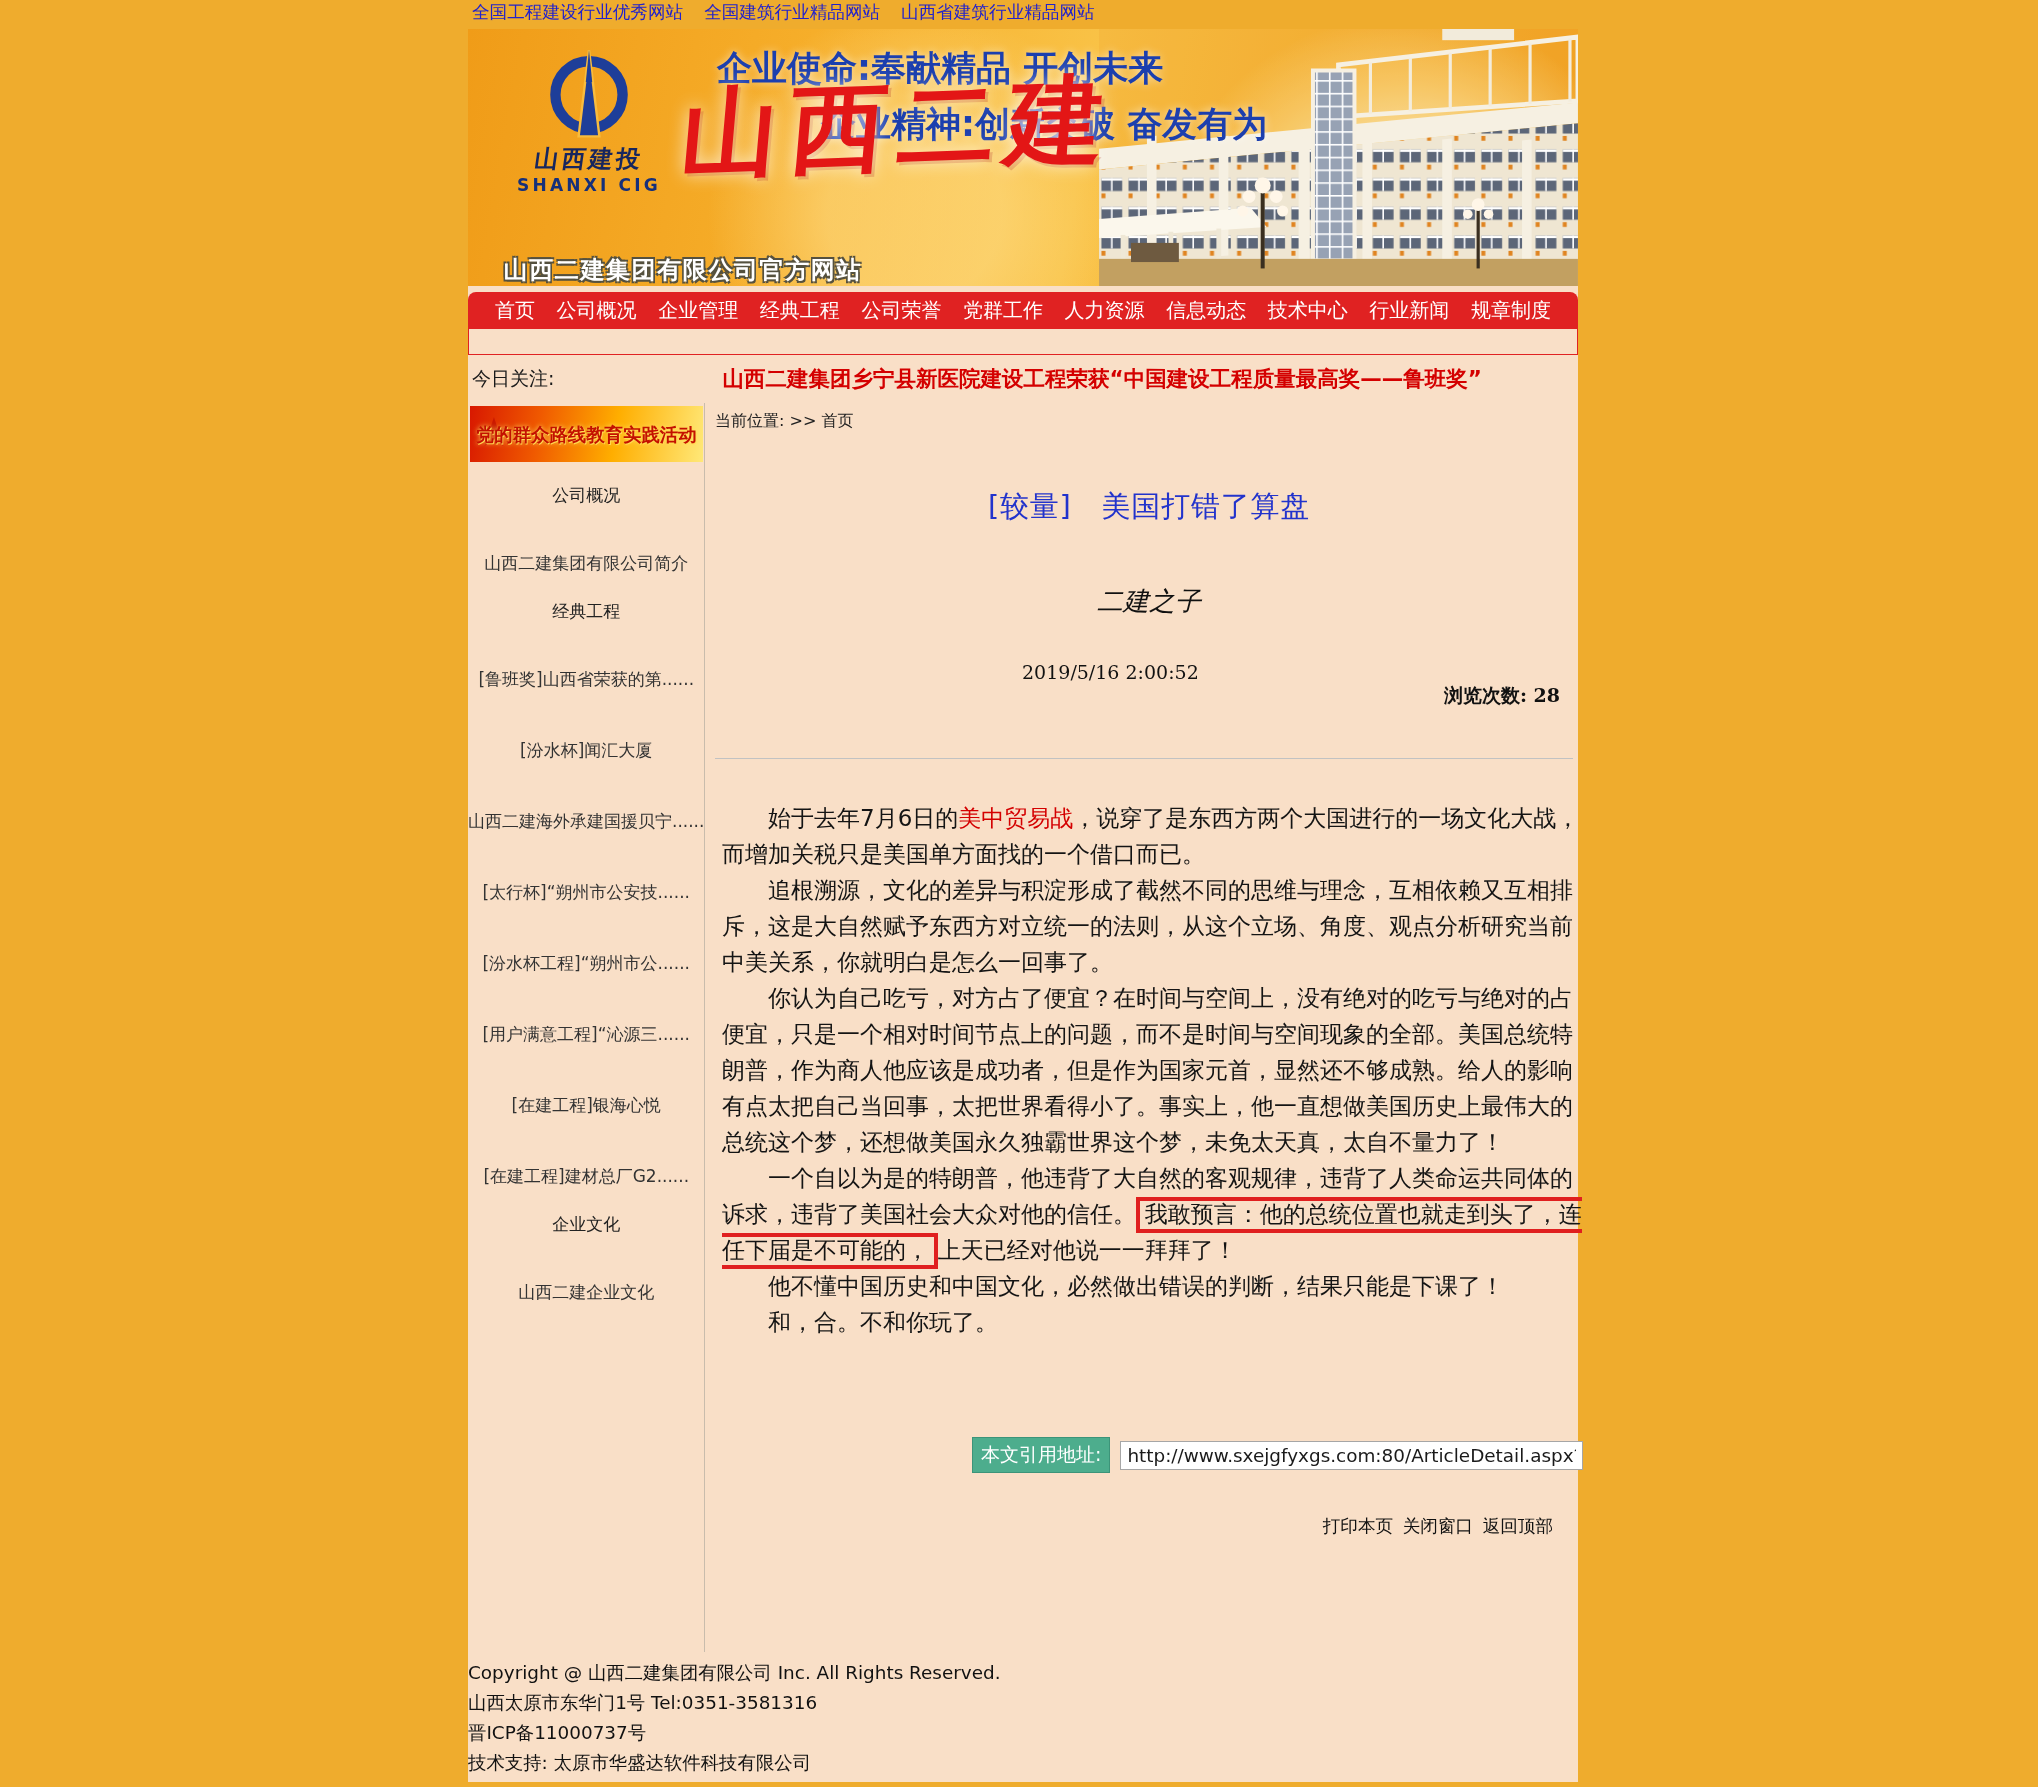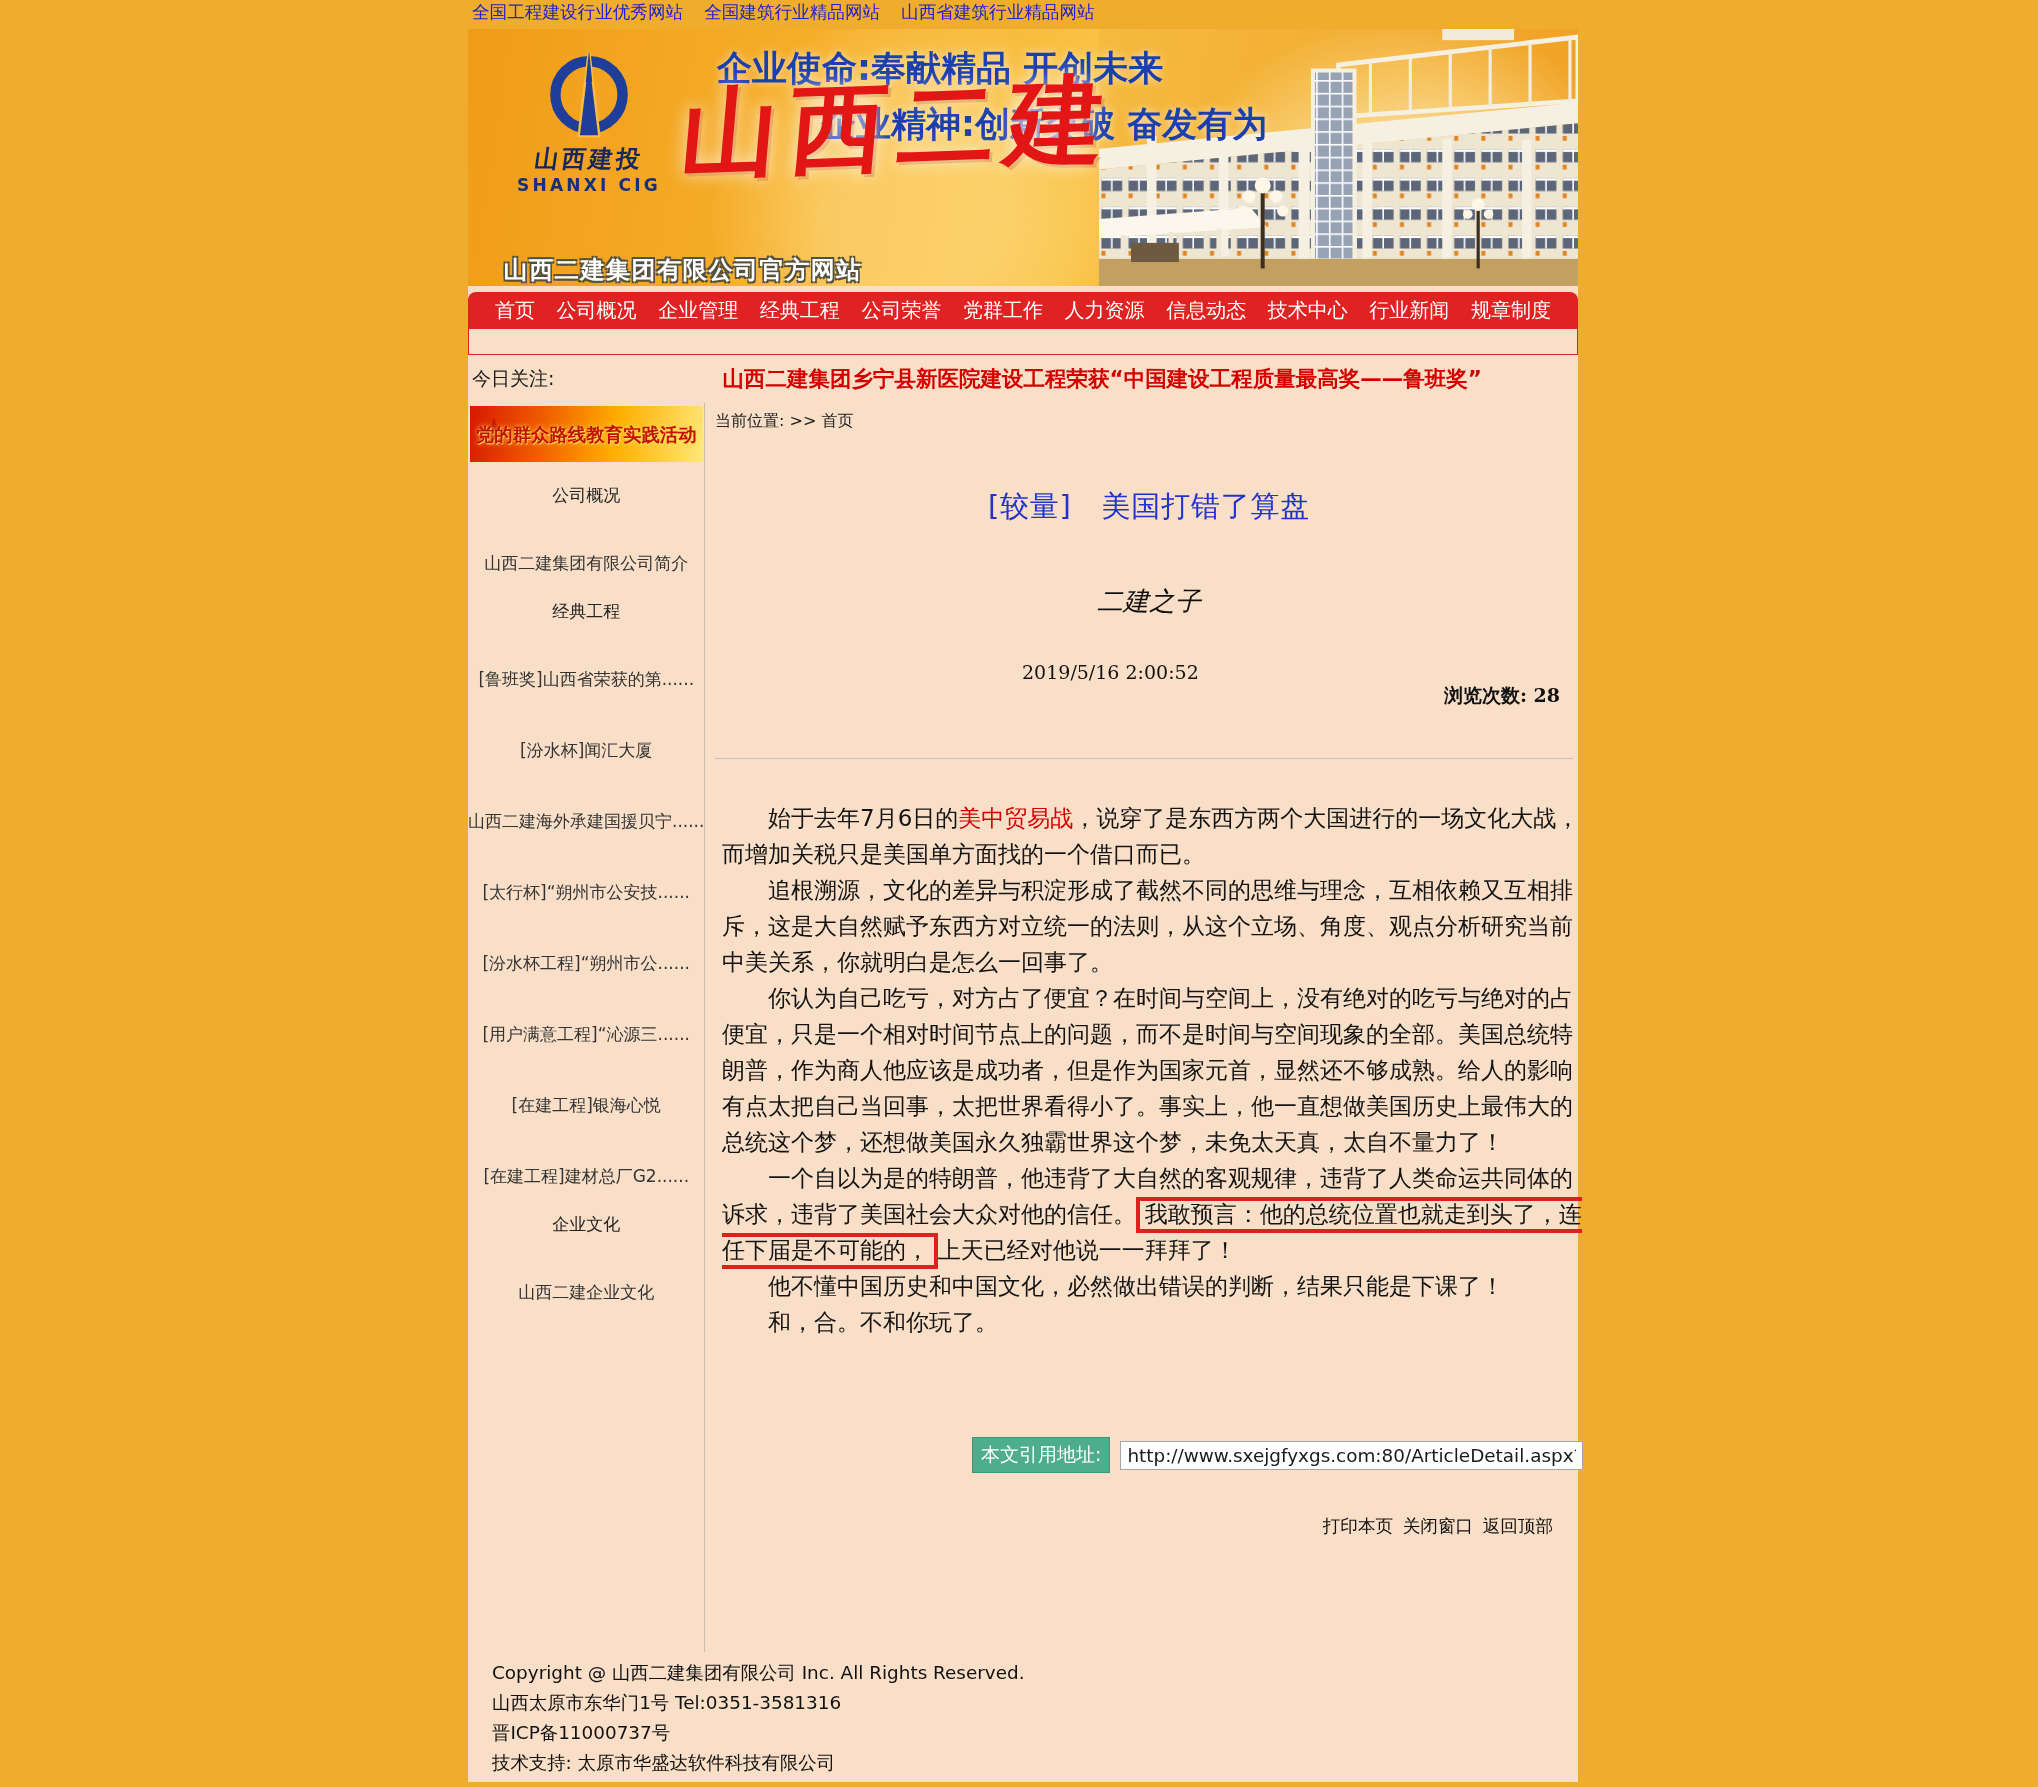--- a/index.html
+++ b/index.html
@@ -70,21 +70,21 @@
   .article p{text-indent:2em;margin-left:7px;}
   .seg-red{color:var(--ticker-red);}
   .seg-box{border:4px solid var(--box-red);padding:0 4.8px 1.6px 4.8px;}
   .cite-row{margin-top:77px;display:flex;align-items:center;margin-left:257px;}
   .cite-badge{background:var(--badge-green);border:0.8px solid #3C9479;color:#FFFFFF;font-size:19px;padding:4px 8px;white-space:nowrap;}
   .cite-input{margin-left:9.6px;width:463px;height:29px;border:0.8px solid #A6A6A6;background:#FFFFFF;font-size:18.4px;color:#1A1A1A;padding:0 6.4px;font-family:"DejaVu Sans",sans-serif;}
   .actions{margin-top:21px;text-align:right;padding-right:30px;font-size:17.6px;color:#111;}
   .action-link{margin-left:9.6px;cursor:pointer;}
 
   .footer{flex:1;padding-top:6.4px;font-size:18.4px;color:#111;}
-  .footer-line{line-height:30px;padding-left:24px;}
+  .footer-line{line-height:30px;}
 </style>
 </head>
 <body>
 
 <div class="screen">
 
   <div class="top-bar">
       <span class="top-link">全国工程建设行业优秀网站</span>
       <span class="top-link">全国建筑行业精品网站</span>
       <span class="top-link">山西省建筑行业精品网站</span>

